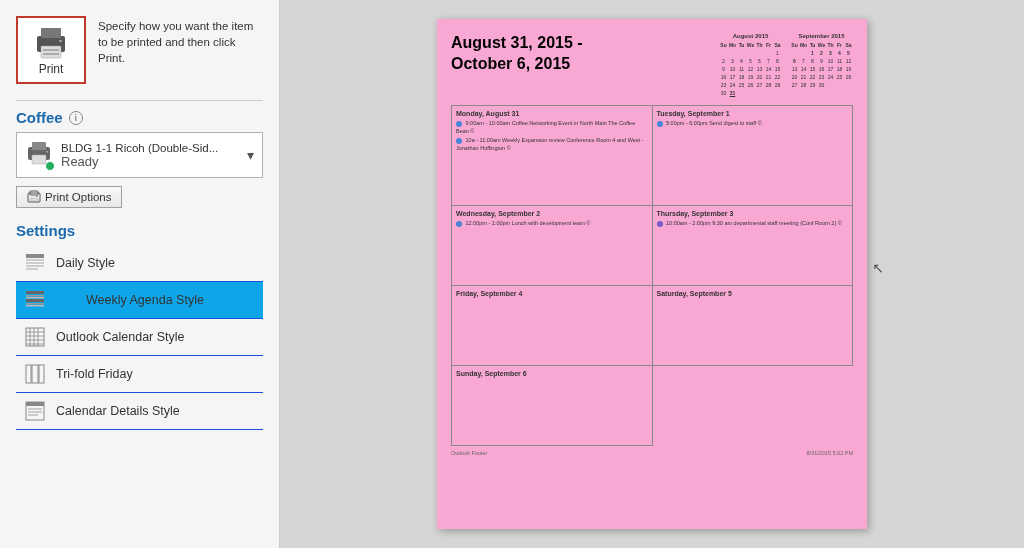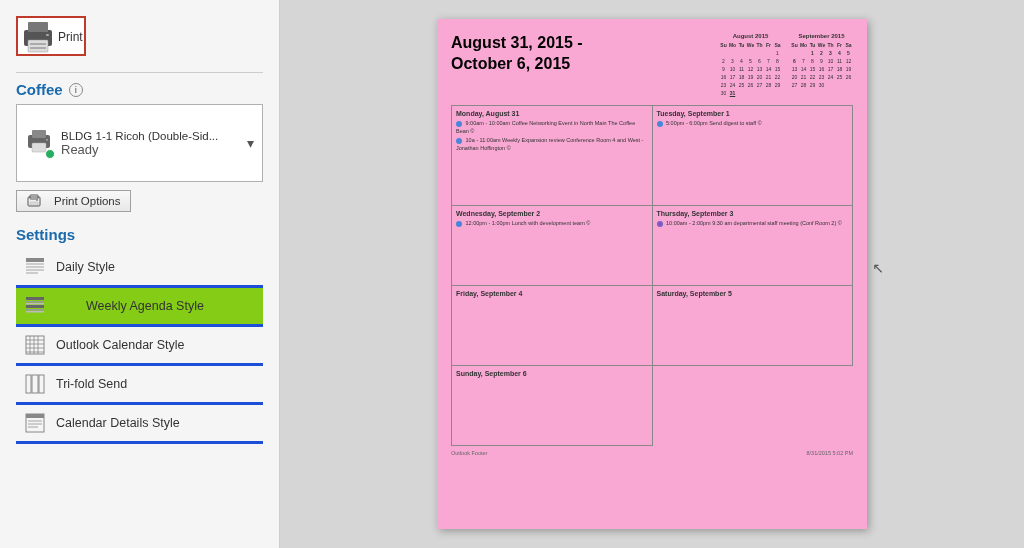--- a/index.html
+++ b/index.html
@@ -23,21 +23,23 @@
 
     .print-section {
       display: flex;
       align-items: flex-start;
       gap: 12px;
       margin-bottom: 16px;
     }
 
     .print-icon-box {
       border: 2px solid #c0392b;
-      display: flex;
+      padding: 6px;
+      display: flex;
+      flex-direction: column;
       align-items: center;
       background: #fff;
       min-width: 70px;
     }
 
     .print-icon-box svg {
       width: 40px;
       height: 36px;
     }
 
@@ -73,21 +75,21 @@
       font-size: 9px;
       color: #888;
       text-align: center;
       line-height: 13px;
       cursor: pointer;
     }
 
     .printer-box {
       border: 1px solid #b0b0b0;
       background: #fff;
-      padding: 22px 8px;
+      padding: 6px 8px;
       display: flex;
       align-items: center;
       gap: 8px;
       margin-bottom: 8px;
       position: relative;
     }
 
     .printer-icon-wrap {
       position: relative;
     }
@@ -129,46 +131,46 @@
     }
 
     .print-options-btn {
       border: 1px solid #a0a0a0;
       background: linear-gradient(to bottom, #f8f8f8, #e8e8e8);
       padding: 3px 10px;
       font-size: 11.5px;
       cursor: pointer;
       display: flex;
       align-items: center;
-      gap: 13px;
+      gap: 4px;
       color: #333;
       margin-bottom: 14px;
     }
 
     .settings-section {
       margin-top: 4px;
     }
 
     .style-list {
       list-style: none;
     }
 
     .style-item {
       display: flex;
       align-items: center;
       gap: 10px;
       padding: 7px 8px;
       cursor: pointer;
       font-size: 12.5px;
       color: #333;
-      border-bottom: 3px solid #1d4ed8;
+      border-bottom: 1px solid #1d4ed8;
     }
 
     .style-item.active {
-      background: #84cc16;
+      background: #0ea5e9;
       gap: 40px;
     }
 
     .style-item-icon {
       width: 22px;
       height: 22px;
       display: flex;
       align-items: center;
       justify-content: center;
       flex-shrink: 0;
@@ -318,20 +320,21 @@
       <svg viewBox="0 0 40 36">
         <rect x="6" y="12" width="28" height="16" rx="2" fill="#555"></rect>
         <rect x="10" y="4" width="20" height="10" rx="1" fill="#777"></rect>
         <rect x="10" y="22" width="20" height="12" rx="1" fill="#ddd" stroke="#999" stroke-width="0.5"></rect>
         <rect x="12" y="25" width="16" height="2" rx="0.5" fill="#aaa"></rect>
         <rect x="12" y="29" width="16" height="2" rx="0.5" fill="#aaa"></rect>
         <rect x="28" y="16" width="3" height="2" rx="1" fill="#aaa"></rect>
       </svg>
       <span class="print-label">Print</span>
     </div>
+    <p class="print-description">Specify how you want the item to be printed and then click Print.</p>
   </div>
 
   <hr class="section-divider">
 
   <div class="settings-section">
     <div class="section-title">
       <span>Coffee</span>
       <span class="info-icon">i</span>
     </div>
     <div class="printer-box">
@@ -412,21 +415,21 @@
 
 
       <li class="style-item">
         <div class="style-item-icon">
           <svg width="20" height="20" viewBox="0 0 20 20">
               <rect x="1" y="1" width="5" height="18" fill="none" stroke="#888" stroke-width="1"></rect>
               <rect x="7" y="1" width="6" height="18" fill="none" stroke="#888" stroke-width="1"></rect>
               <rect x="14" y="1" width="5" height="18" fill="none" stroke="#888" stroke-width="1"></rect>
             </svg>
         </div>
-        <span>Tri-fold Send</span>
+        <span>Tri-fold Friday</span>
       </li>
 
       <li class="style-item">
         <div class="style-item-icon">
           <svg width="20" height="20" viewBox="0 0 20 20">
               <rect x="1" y="1" width="18" height="18" fill="none" stroke="#888" stroke-width="1"></rect>
               <rect x="1" y="1" width="18" height="4" fill="#888"></rect>
               <rect x="3" y="7" width="14" height="2" fill="#ccc"></rect>
               <rect x="3" y="10" width="14" height="2" fill="#ccc"></rect>
               <rect x="3" y="13" width="10" height="2" fill="#ccc"></rect>

